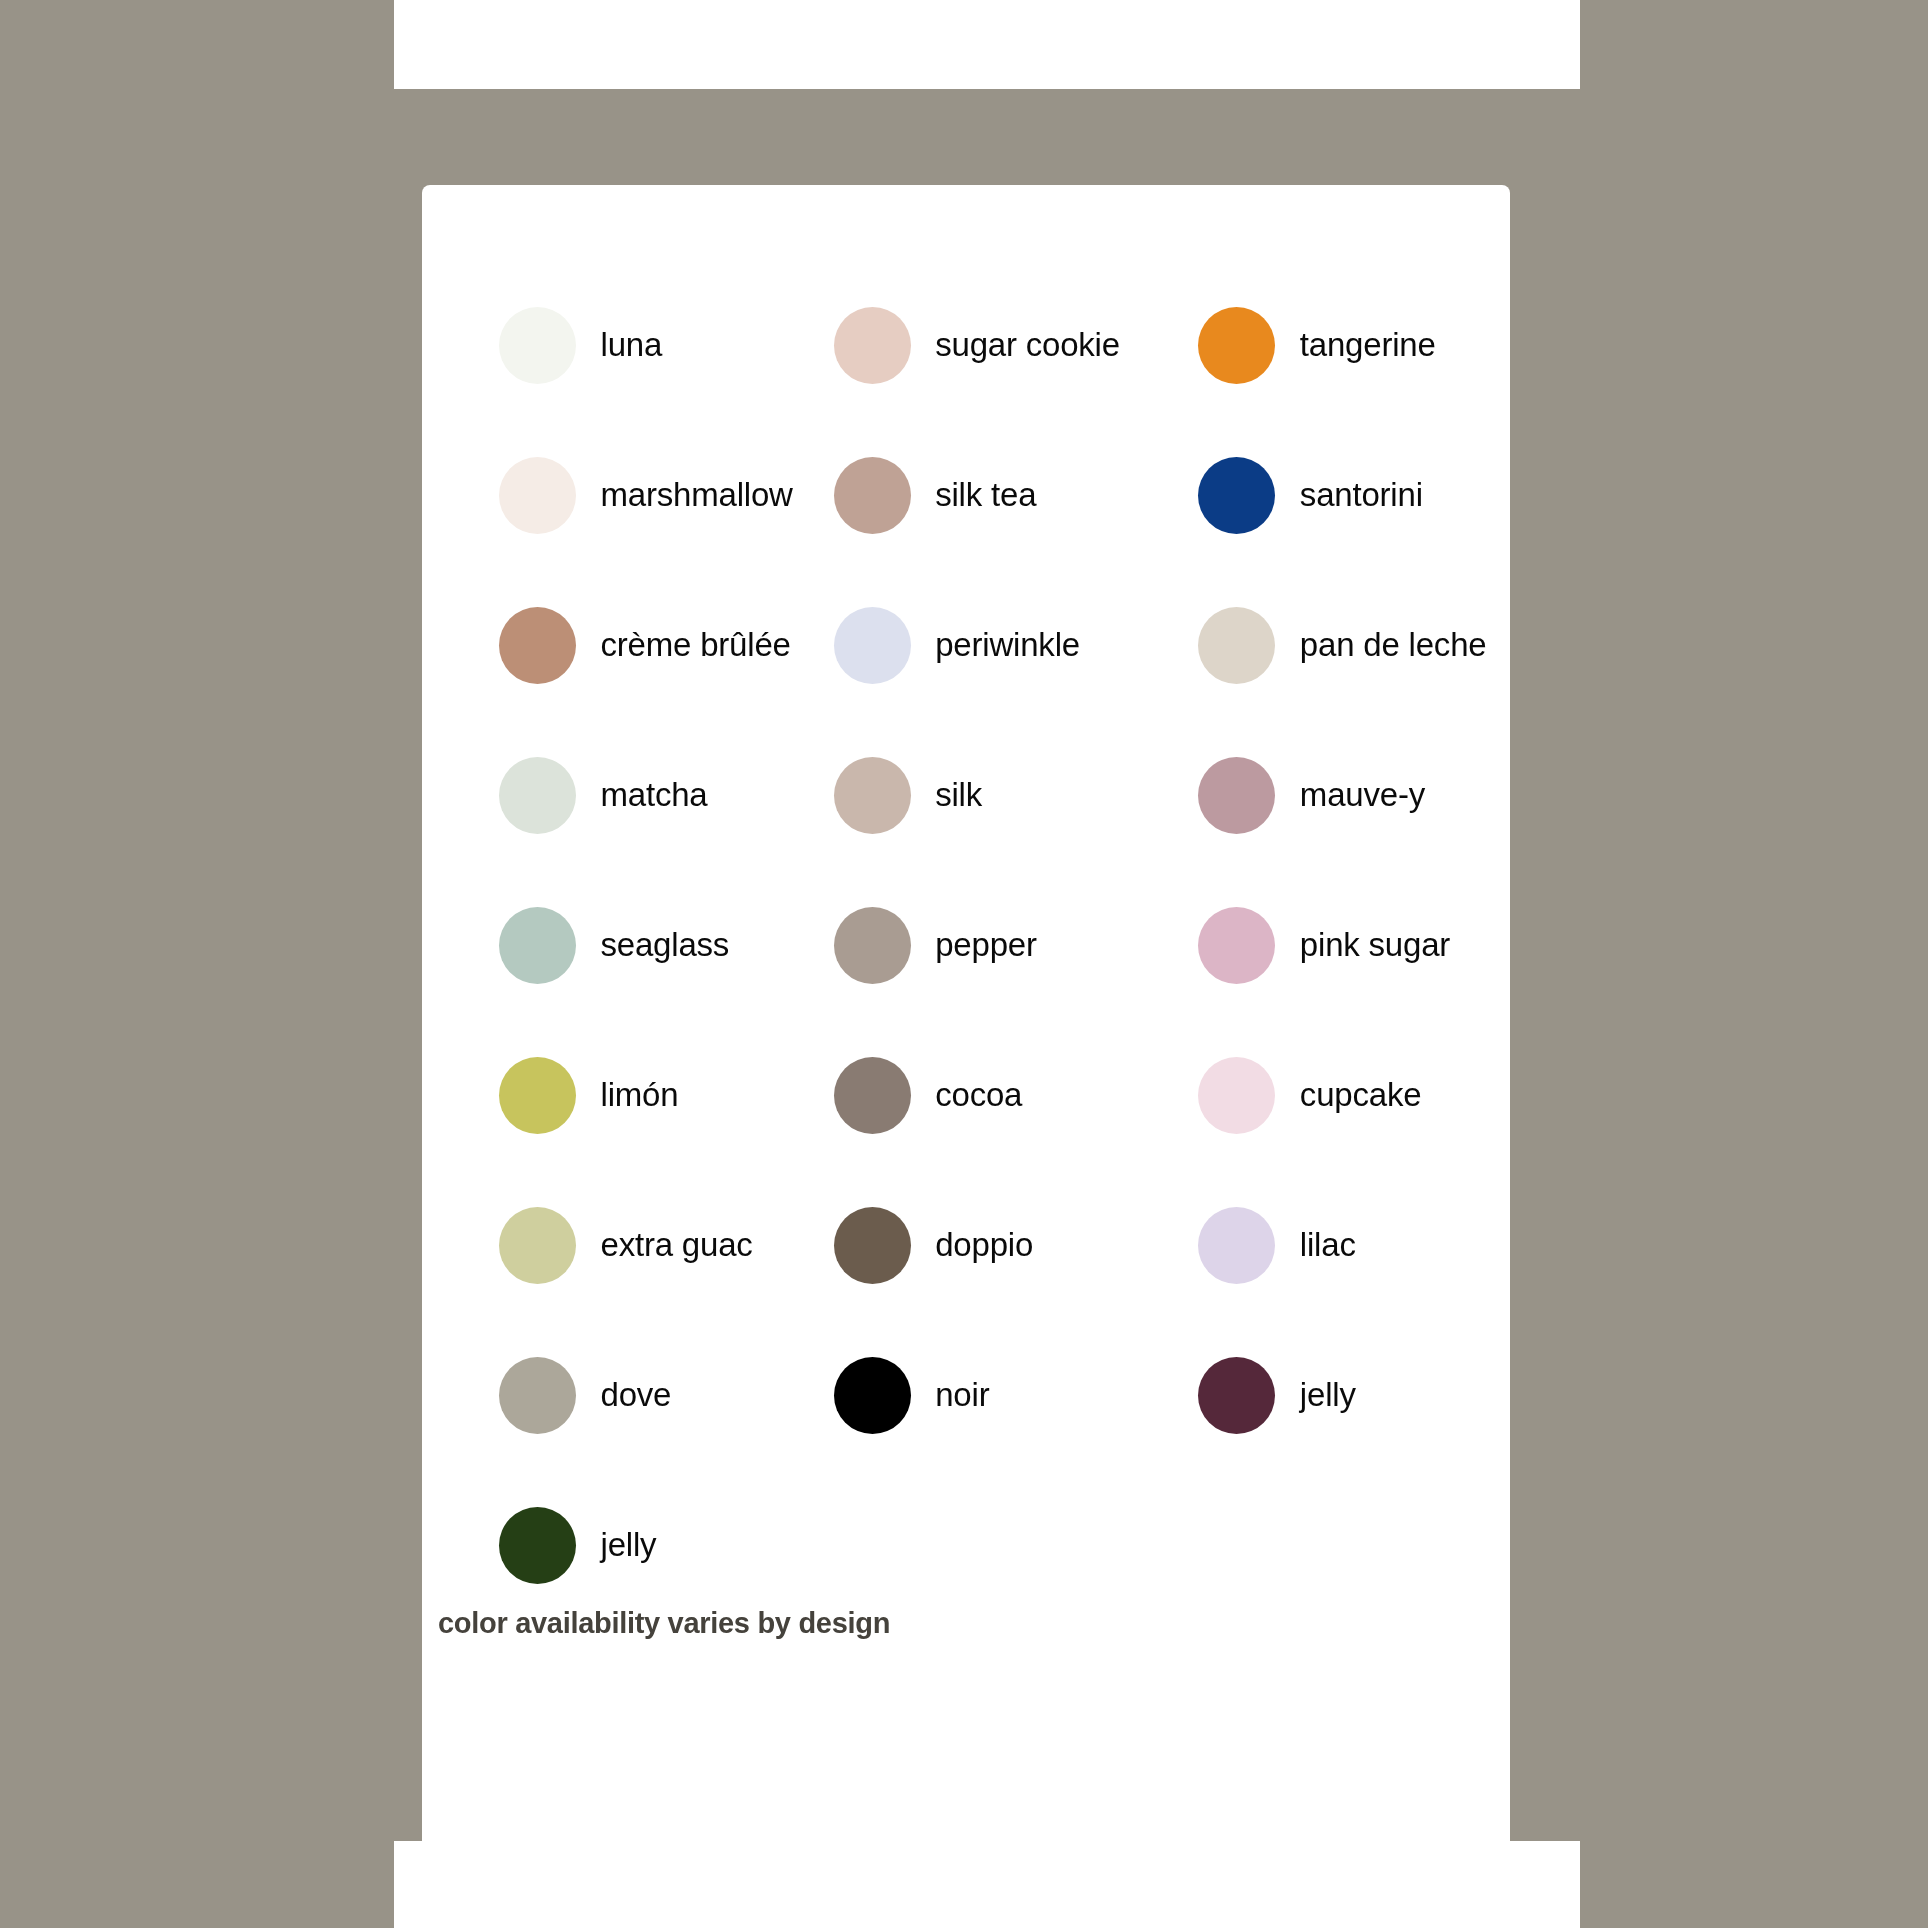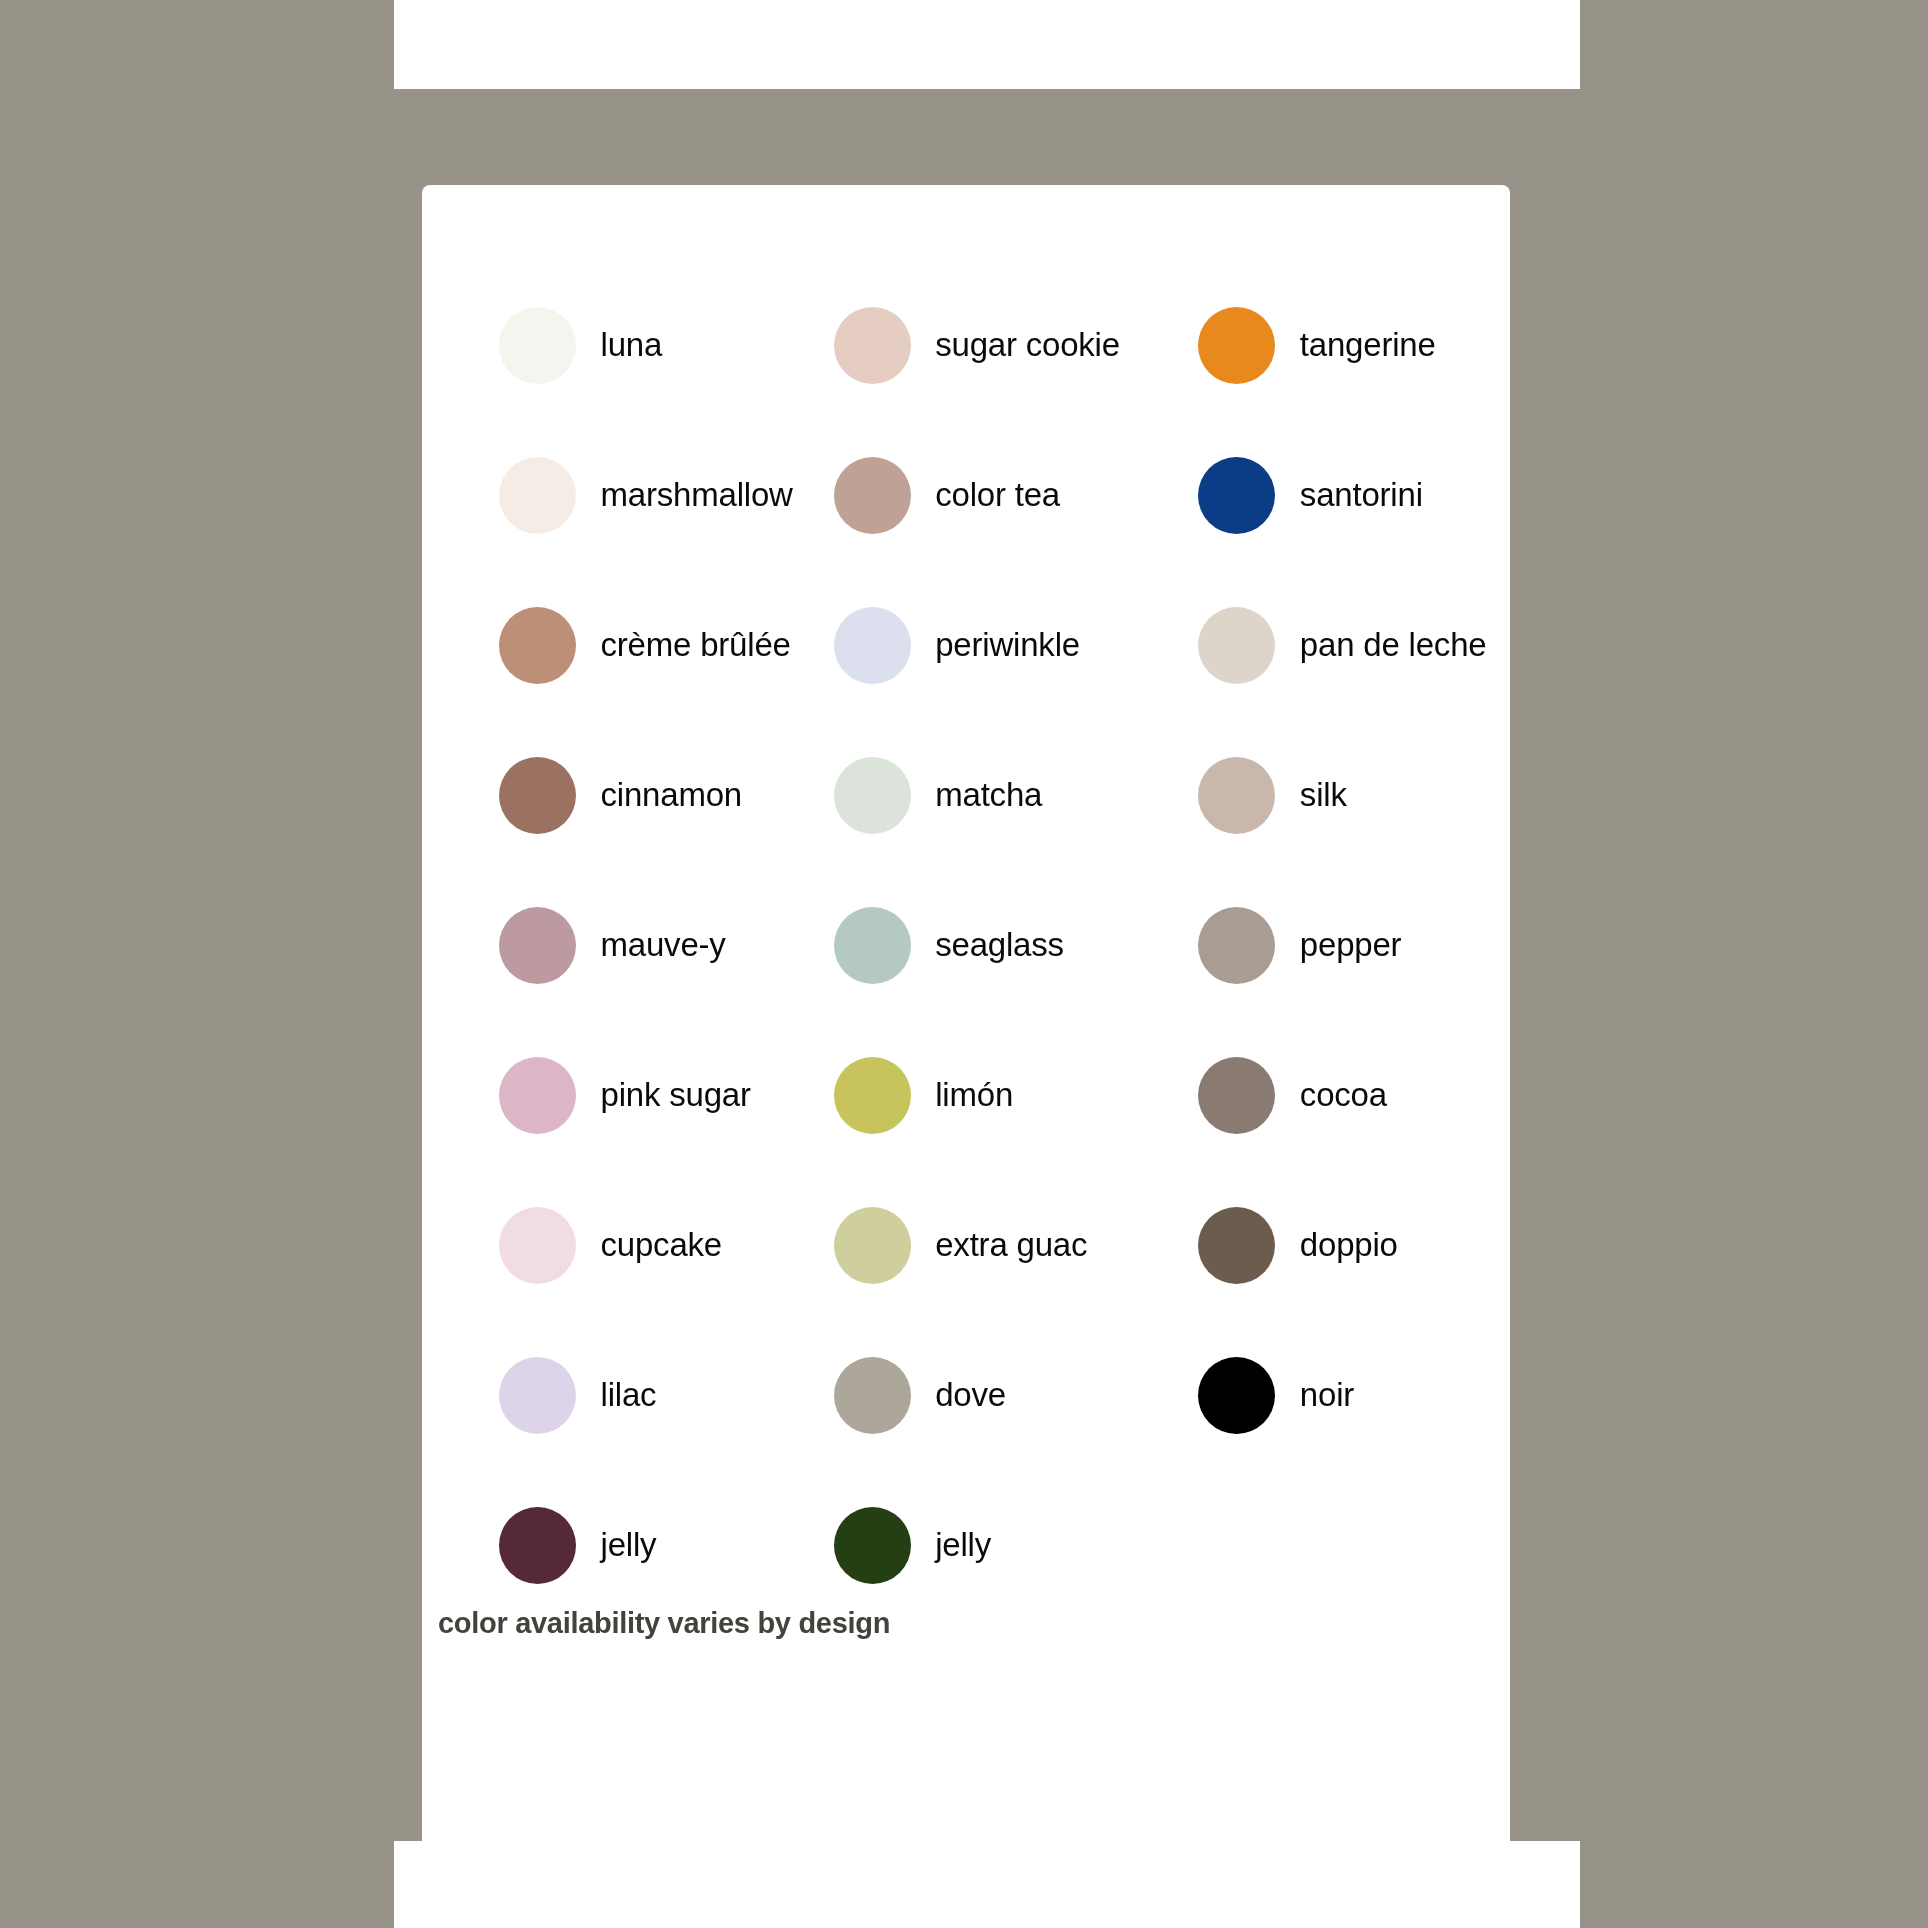--- a/index.html
+++ b/index.html
@@ -92,41 +92,37 @@
         <div class="swatch-row">
           <span class="dot" style="background: rgb(232, 137, 30);"></span>
           <span class="dot-label">tangerine</span>
         </div>
         <div class="swatch-row">
           <span class="dot" style="background: rgb(245, 236, 230);"></span>
           <span class="dot-label">marshmallow</span>
         </div>
         <div class="swatch-row">
           <span class="dot" style="background: rgb(191, 162, 149);"></span>
-          <span class="dot-label">color tea</span>
+          <span class="dot-label">silk tea</span>
         </div>
         <div class="swatch-row">
           <span class="dot" style="background: rgb(11, 60, 134);"></span>
           <span class="dot-label">santorini</span>
         </div>
         <div class="swatch-row">
           <span class="dot" style="background: rgb(188, 143, 118);"></span>
           <span class="dot-label">crème brûlée</span>
         </div>
         <div class="swatch-row">
           <span class="dot" style="background: rgb(220, 224, 238);"></span>
           <span class="dot-label">periwinkle</span>
         </div>
         <div class="swatch-row">
           <span class="dot" style="background: rgb(221, 213, 201);"></span>
           <span class="dot-label">pan de leche</span>
-        </div>
-        <div class="swatch-row">
-          <span class="dot" style="background: rgb(155, 113, 97);"></span>
-          <span class="dot-label">cinnamon</span>
         </div>
         <div class="swatch-row">
           <span class="dot" style="background: rgb(220, 227, 218);"></span>
           <span class="dot-label">matcha</span>
         </div>
         <div class="swatch-row">
           <span class="dot" style="background: rgb(201, 183, 172);"></span>
           <span class="dot-label">silk</span>
         </div>
         <div class="swatch-row">

